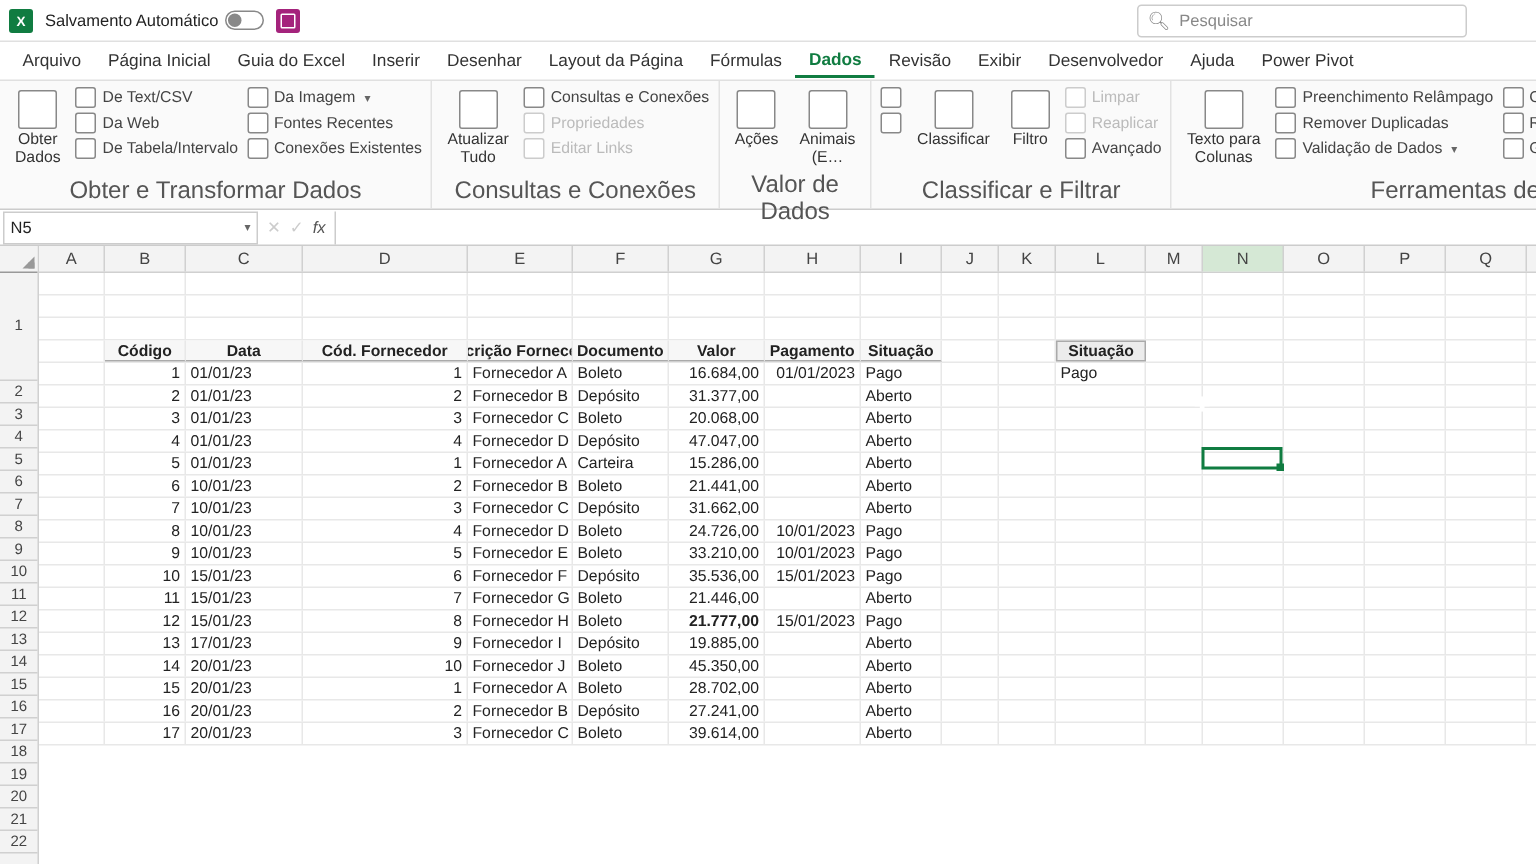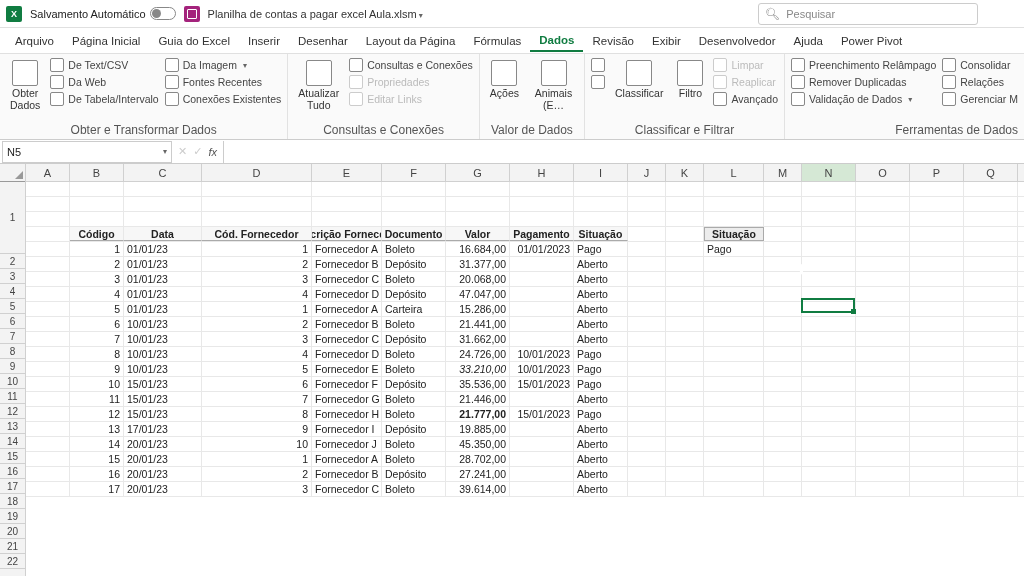--- a/index.html
+++ b/index.html
@@ -14,21 +14,21 @@
 .filetitle { font-size:11px; color:#333; }
 .chev { font-size:8px; color:#666; margin-left:2px; }
 .searchbox { margin-left:auto; margin-right:40px; width:220px; height:22px; border:1px solid #ccc; border-radius:3px; display:flex; align-items:center; padding:0 6px; gap:6px; color:#888; background:#fff; }
 .mag { font-size:12px; }
 .menubar { height:26px; display:flex; align-items:center; padding:0 6px; gap:0; border-bottom:1px solid #e0e0e0; }
 .menubar div { padding:4px 9px; font-size:11.5px; color:#333; cursor:pointer; }
 .menubar div.active { color:#107c41; border-bottom:2px solid #107c41; font-weight:600; }
 .ribbon { height:86px; border-bottom:1px solid #ccc; display:flex; background:#fafafa; }
 .rgroup { border-right:1px solid #e2e2e2; display:flex; flex-direction:column; padding:4px 6px 2px; gap:0; }
 .rgroup .body { flex:1; display:flex; align-items:flex-start; gap:6px; }
-.rgroup .lbl { font-size:12px; color:#555; text-align:center; margin-top:auto; padding-top:2px; }
+.rgroup .lbl { font-size:16px; color:#555; text-align:center; margin-top:auto; padding-top:2px; }
 .bigbtn { display:flex; flex-direction:column; align-items:center; gap:2px; padding:2px 4px; font-size:10.5px; color:#333; text-align:center; line-height:1.1; }
 .bigbtn .ic { width:26px; height:26px; border:1px solid #888; border-radius:2px; background:#fff; }
 .col { display:flex; flex-direction:column; gap:3px; }
 .smbtn { display:flex; align-items:center; gap:4px; font-size:10.5px; color:#444; white-space:nowrap; }
 .smbtn.dis { color:#bbb; }
 .smic { width:14px; height:14px; border:1px solid #888; border-radius:2px; background:#fff; display:inline-block; }
 .smic.dis { border-color:#ccc; }
 .namebox-row { height:24px; display:flex; align-items:center; border-bottom:1px solid #ccc; }
 .namebox { width:170px; height:22px; border:1px solid #ccc; margin:0 0 0 2px; display:flex; align-items:center; padding:0 4px; font-size:11px; justify-content:space-between; }
 .fx-controls { display:flex; align-items:center; gap:6px; padding:0 6px; color:#888; }
@@ -58,23 +58,20 @@
 </head>
 <body>
 
 <div class="titlebar">
   <div class="xl-icon">X</div>
   <div class="autosave">
     <span>Salvamento Automático</span>
     <span class="toggle"></span>
   </div>
   <div class="save-icon"></div>
-  <div class="filetitle">
-    <span>Planilha de contas a pagar excel Aula.xlsm</span><span class="chev">▾</span>
-  </div>
   <div class="searchbox">
     <span class="mag">🔍︎</span>
     <span>Pesquisar</span>
   </div>
 </div>
 
 <div class="menubar" id="menubar">
     <div>Arquivo</div>
     <div>Página Inicial</div>
     <div>Guia do Excel</div>
@@ -197,20 +194,25 @@
         <div class="smbtn">
             <span class="smic"></span>
             <span>Avançado</span>
           </div>
       </div>
     </div>
     <div class="lbl">Classificar e Filtrar</div>
   </div>
   <div class="rgroup" style="border-right:none;">
     <div class="body">
+      <div class="bigbtn">
+          <span class="ic"></span>
+          <span style="white-space:pre;">Texto para
+Colunas</span>
+        </div>
       <div class="col">
         <div class="smbtn">
             <span class="smic"></span>
             <span>Preenchimento Relâmpago</span>
           </div>
         <div class="smbtn">
             <span class="smic"></span>
             <span>Remover Duplicadas</span>
           </div>
         <div class="smbtn">
@@ -528,21 +530,21 @@
           <div class="cell" style="width: 54px;"></div>
           <div class="cell" style="width: 54px;"></div>
         </div>
         <div class="row">
           <div class="cell" style="width: 44px;"></div>
           <div class="cell r" style="width: 54px;">9</div>
           <div class="cell" style="width: 78px;">10/01/23</div>
           <div class="cell r" style="width: 110px;">5</div>
           <div class="cell" style="width: 70px;">Fornecedor E</div>
           <div class="cell" style="width: 64px;">Boleto</div>
-          <div class="cell r" style="width: 64px; font-style: italic;">33.210,00</div>
+          <div class="cell r" style="width: 64px;">33.210,00</div>
           <div class="cell r" style="width: 64px;">10/01/2023</div>
           <div class="cell" style="width: 54px;">Pago</div>
           <div class="cell" style="width: 38px;"></div>
           <div class="cell" style="width: 38px;"></div>
           <div class="cell" style="width: 60px;"></div>
           <div class="cell" style="width: 38px;"></div>
           <div class="cell" style="width: 54px;"></div>
           <div class="cell" style="width: 54px;"></div>
           <div class="cell" style="width: 54px;"></div>
           <div class="cell" style="width: 54px;"></div>

